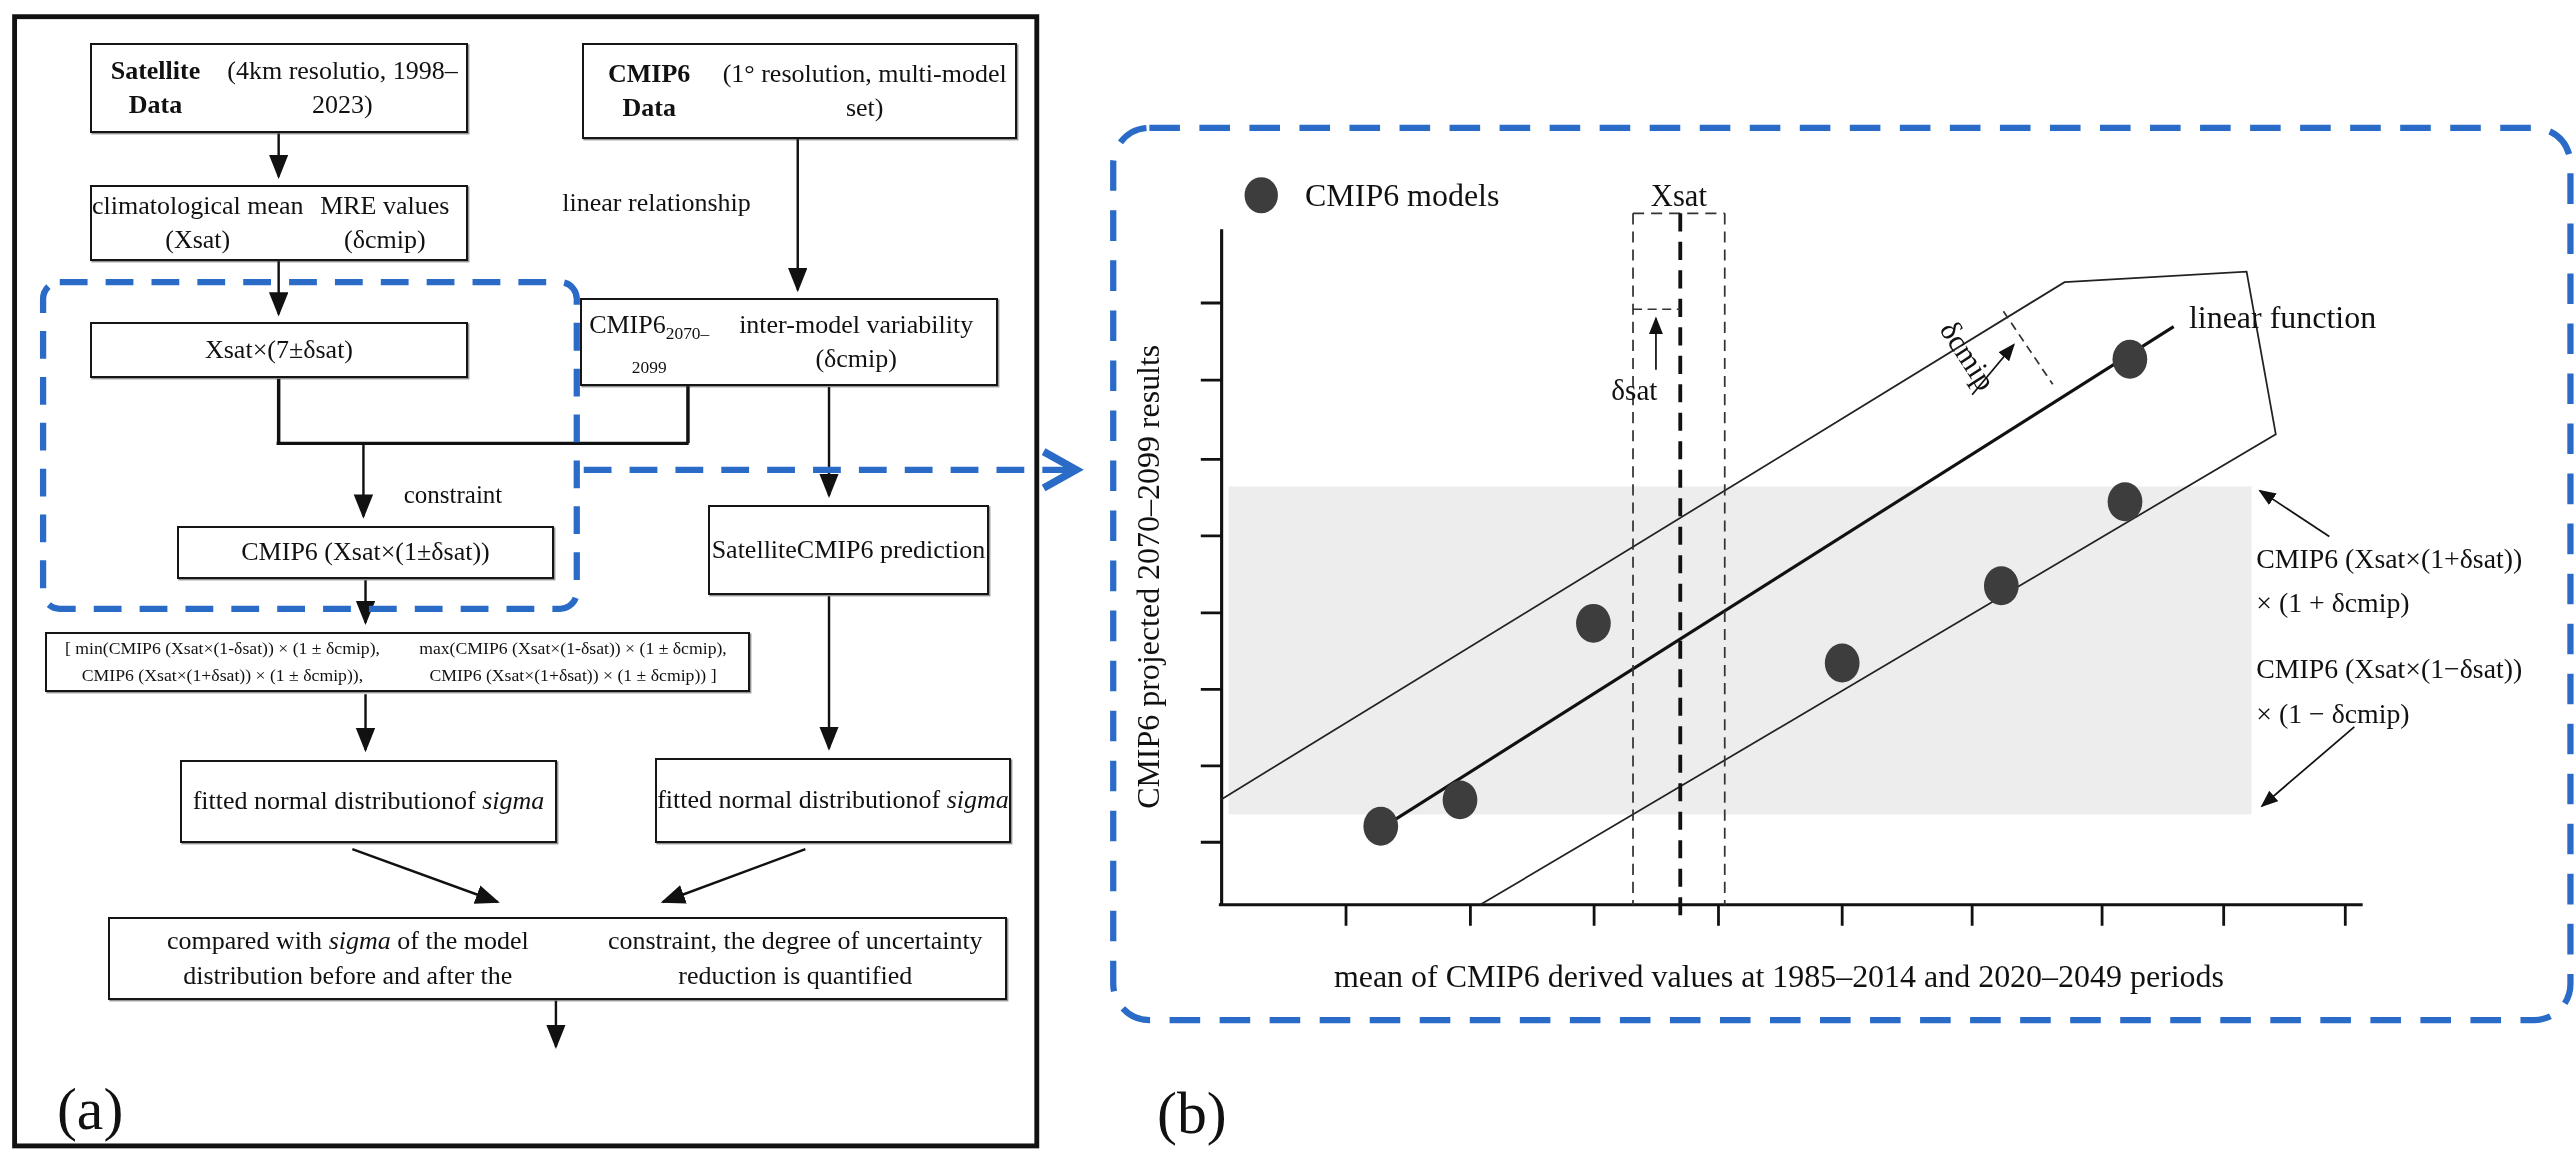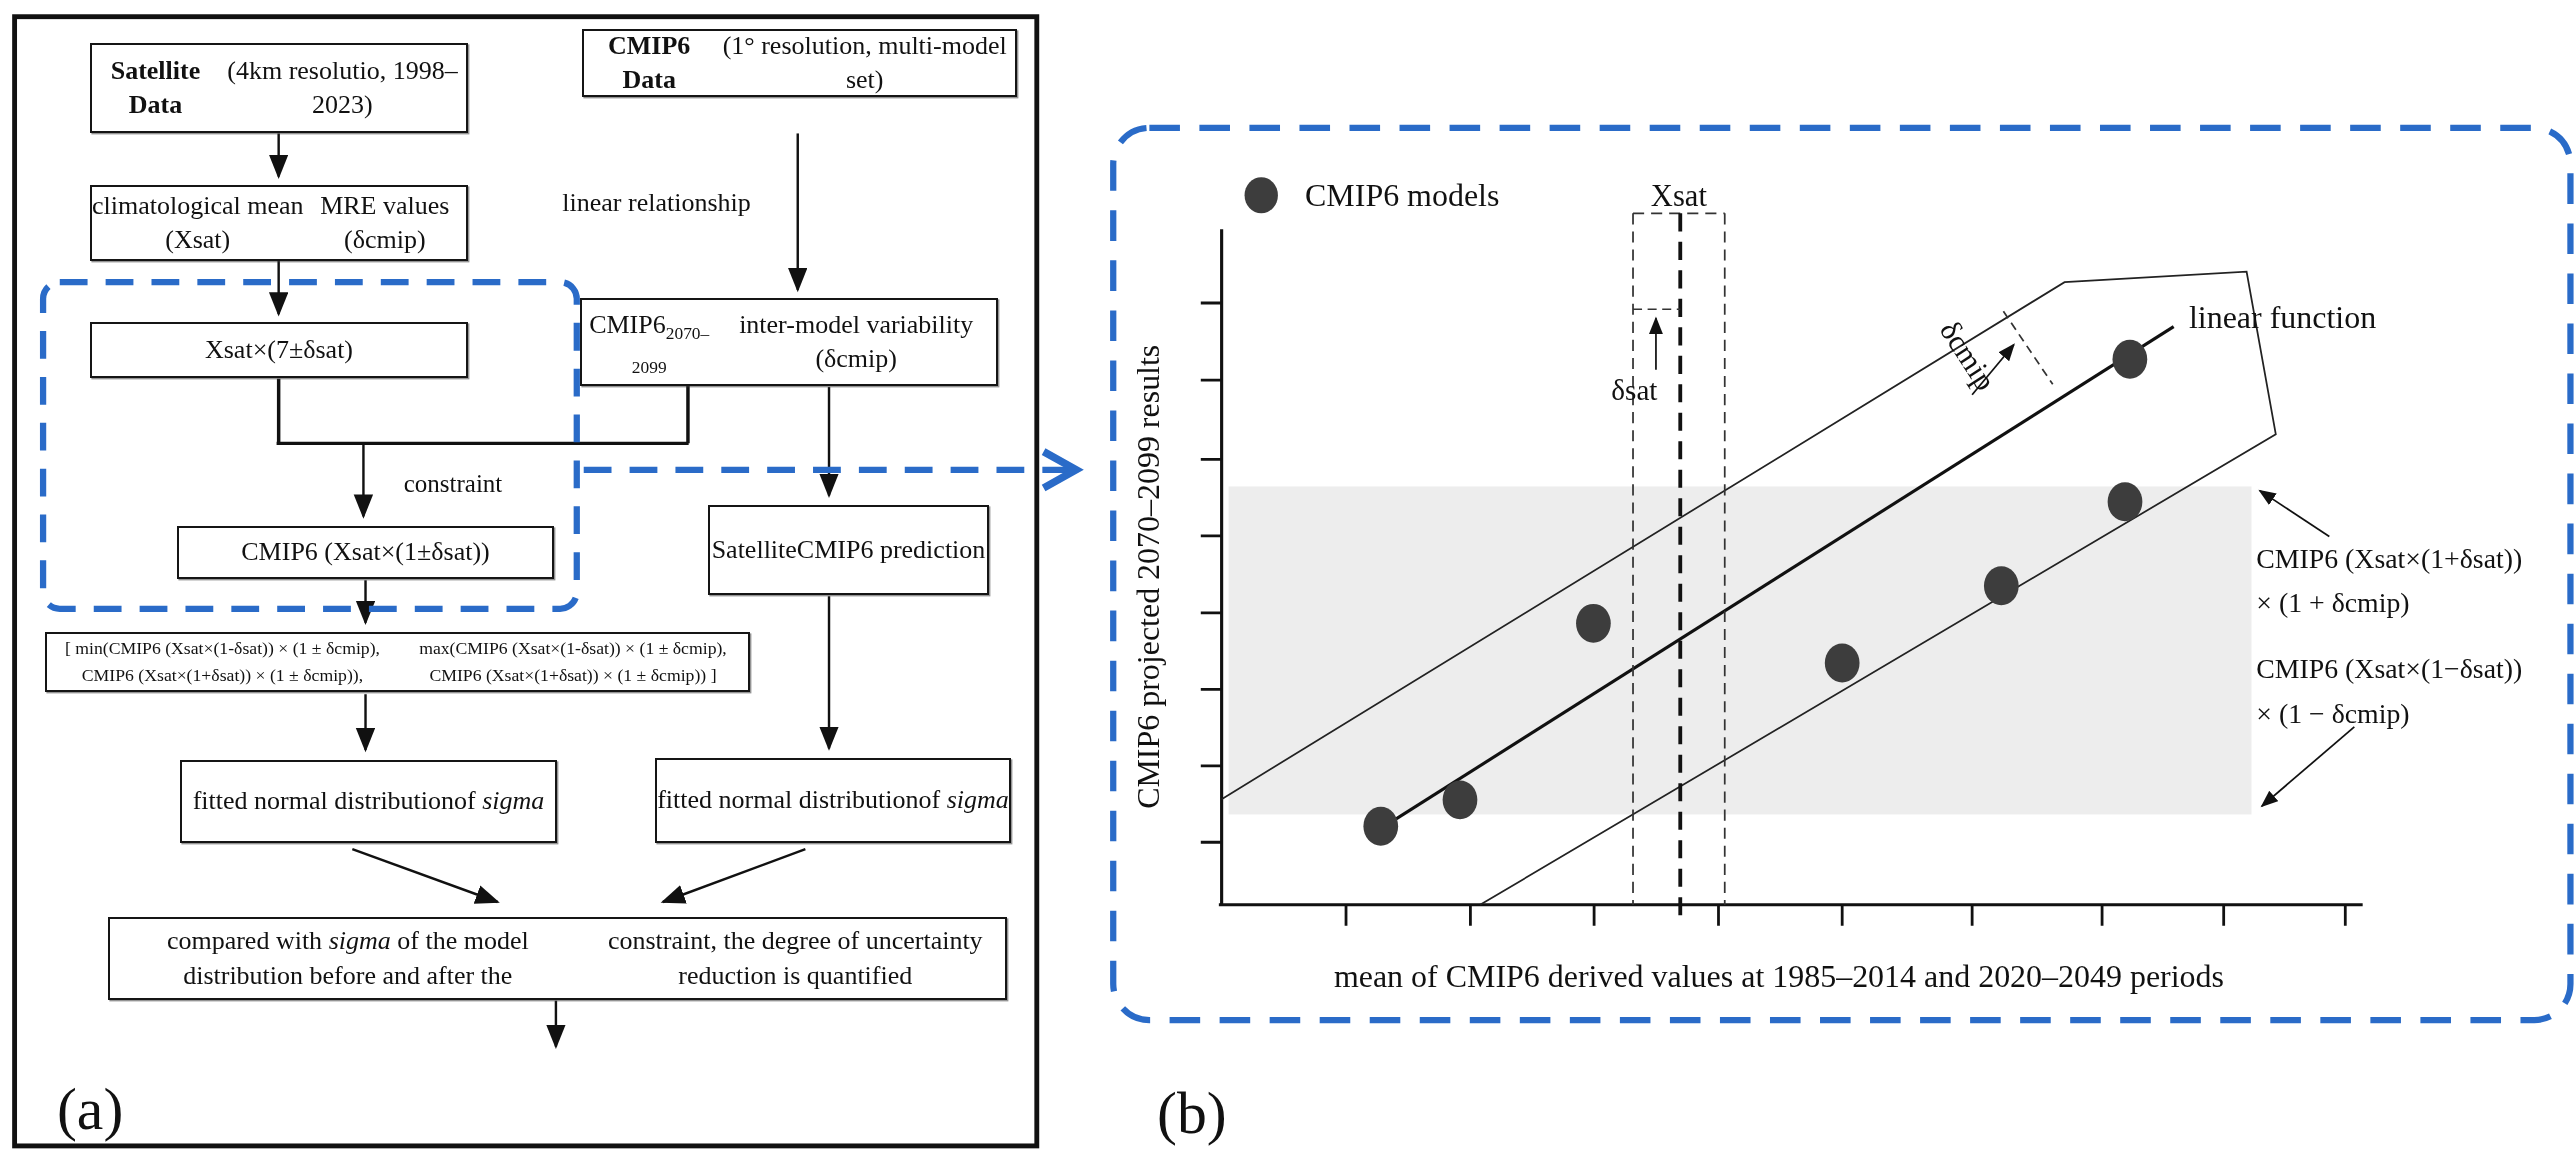--- a/index.html
+++ b/index.html
@@ -103,21 +103,21 @@
   <text transform="translate(1668 830) rotate(-90)" font-size="46" text-anchor="middle">CMIP6 projected 2070–2099 results</text>
 
   <text x="1665" y="1630" font-size="86">(b)</text>
 </svg>
 
 <div class="fbox" style="left:90px;top:43px;width:378px;height:90px">
   <div class="bold">Satellite Data</div>
   <div>(4km resolutio, 1998–2023)</div>
 </div>
 
-<div class="fbox" style="left:582px;top:29px;width:435px;height:68px">
+<div class="fbox" style="left:582px;top:43px;width:435px;height:96px">
   <div class="bold">CMIP6 Data</div>
   <div>(1° resolution, multi-model set)</div>
 </div>
 
 <div class="fbox" style="left:90px;top:185px;width:378px;height:76px">
   <div>climatological mean (Xsat)</div>
   <div>MRE values (δcmip)</div>
 </div>
 
 <div class="fbox" style="left:90px;top:322px;width:378px;height:56px">
@@ -153,16 +153,16 @@
   <div><span>of </span><i>sigma</i></div>
 </div>
 
 <div class="fbox wide" style="left:108px;top:917px;width:899px;height:83px">
   <div><span>compared with </span><i>sigma</i><span> of the model distribution before and after the</span></div>
   <div>constraint, the degree of uncertainty reduction is quantified</div>
 </div>
 
 
 <div class="flabel" style="left:535px;top:188px;width:243px">linear relationship</div>
-<div class="flabel small" style="left:380px;top:470px;width:146px">constraint</div>
+<div class="flabel small" style="left:380px;top:481px;width:146px">constraint</div>
 
 </div>
 
 
 </body></html>

